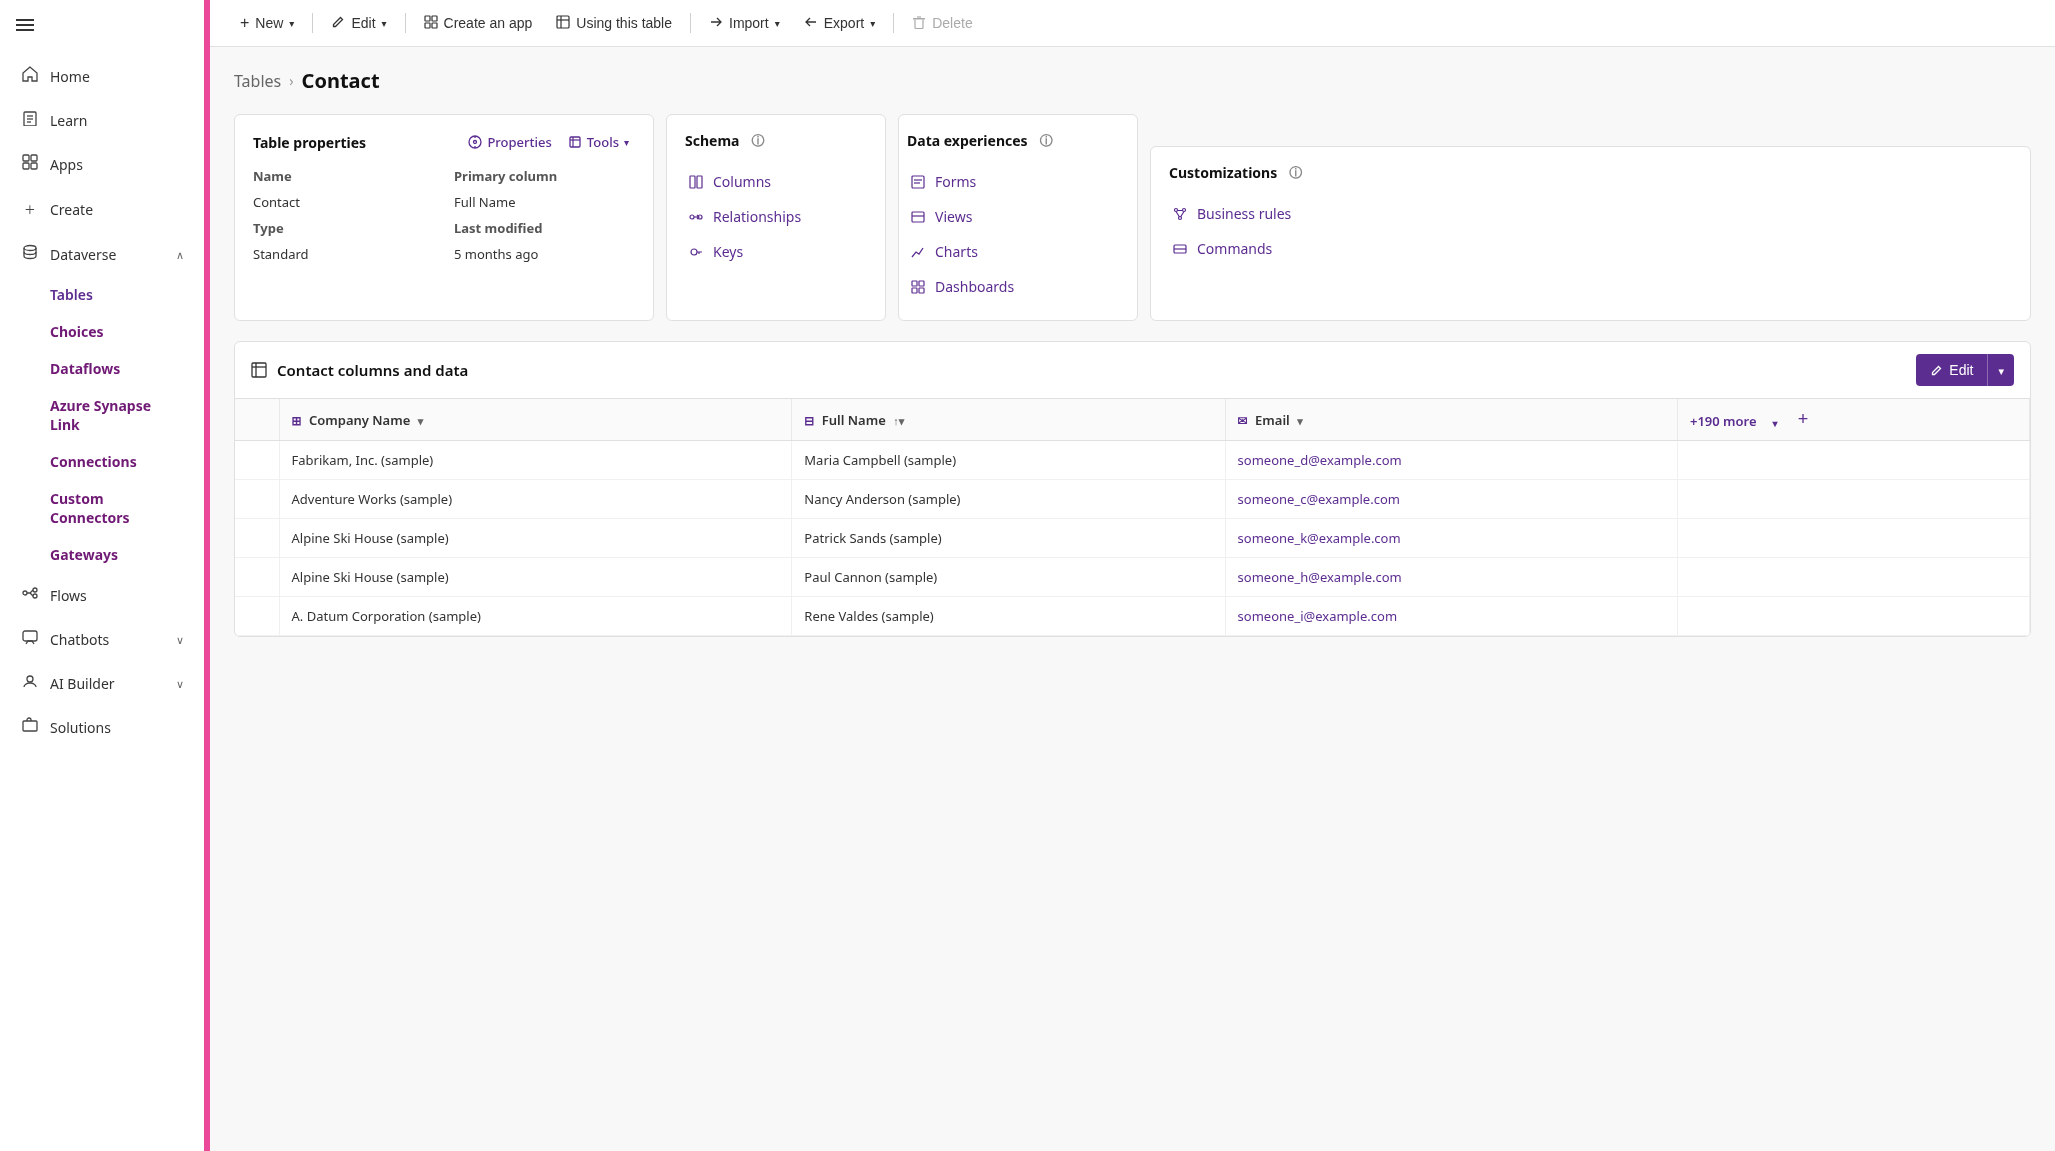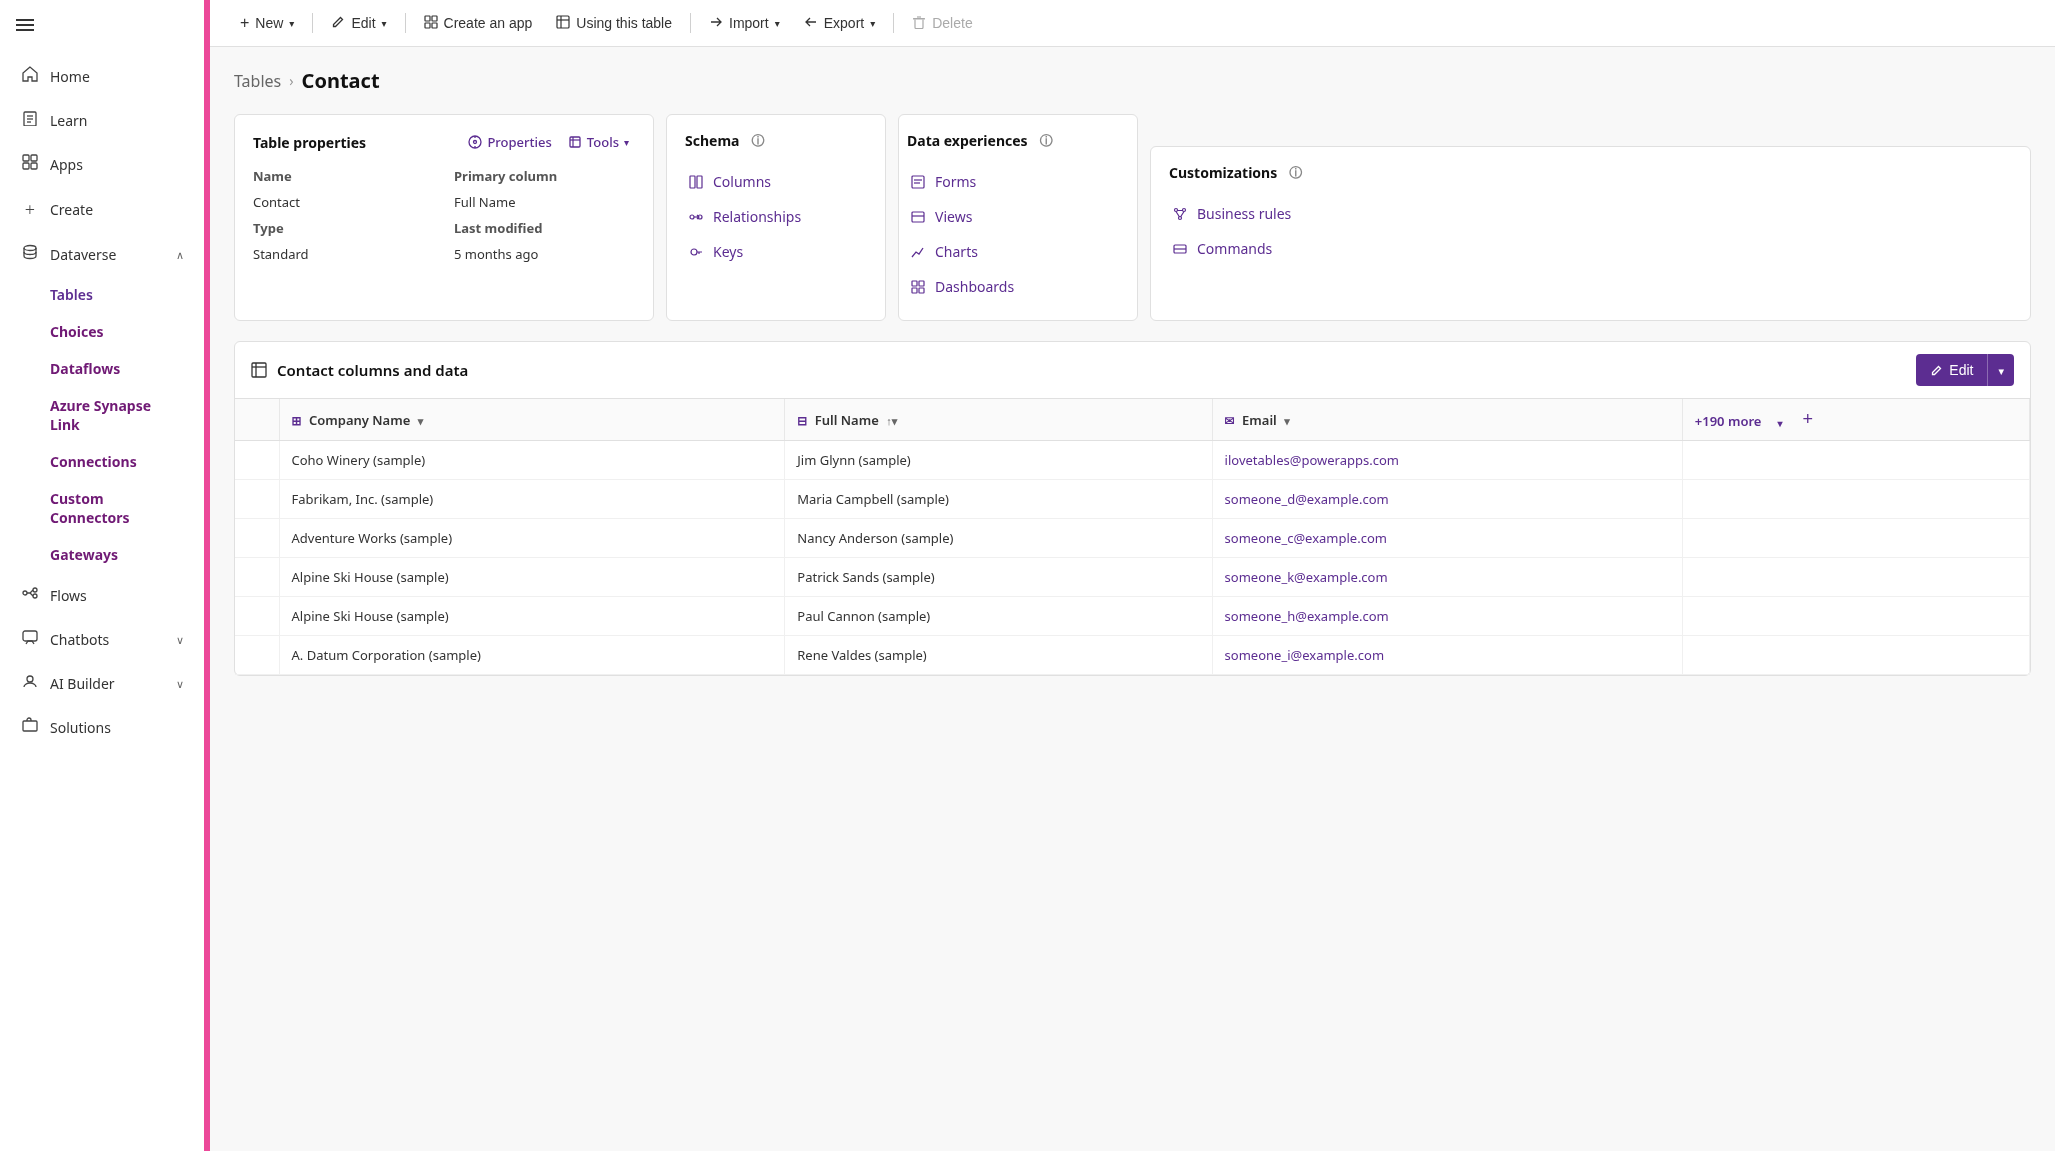--- a/index.html
+++ b/index.html
@@ -631,27 +631,20 @@
             <th class="more-col">
               <div class="col-more">
                 <span style="color:#5c2d91;">+190 more</span>
                 <span style="font-size:10px;color:#5c2d91;">▾</span>
                 <button class="add-col-btn">+</button>
               </div>
             </th>
           </tr>
         </thead>
         <tbody id="table-body">
-        <tr>
-    <td class="checkbox-cell"></td>
-    <td>Coho Winery (sample)</td>
-    <td>Jim Glynn (sample)</td>
-    <td class="email-cell">ilovetables@powerapps.com</td>
-    <td></td>
-  </tr>
             <tr>
     <td class="checkbox-cell"></td>
     <td>Fabrikam, Inc. (sample)</td>
     <td>Maria Campbell (sample)</td>
     <td class="email-cell">someone_d@example.com</td>
     <td></td>
   </tr>
             <tr>
     <td class="checkbox-cell"></td>
     <td>Adventure Works (sample)</td>

